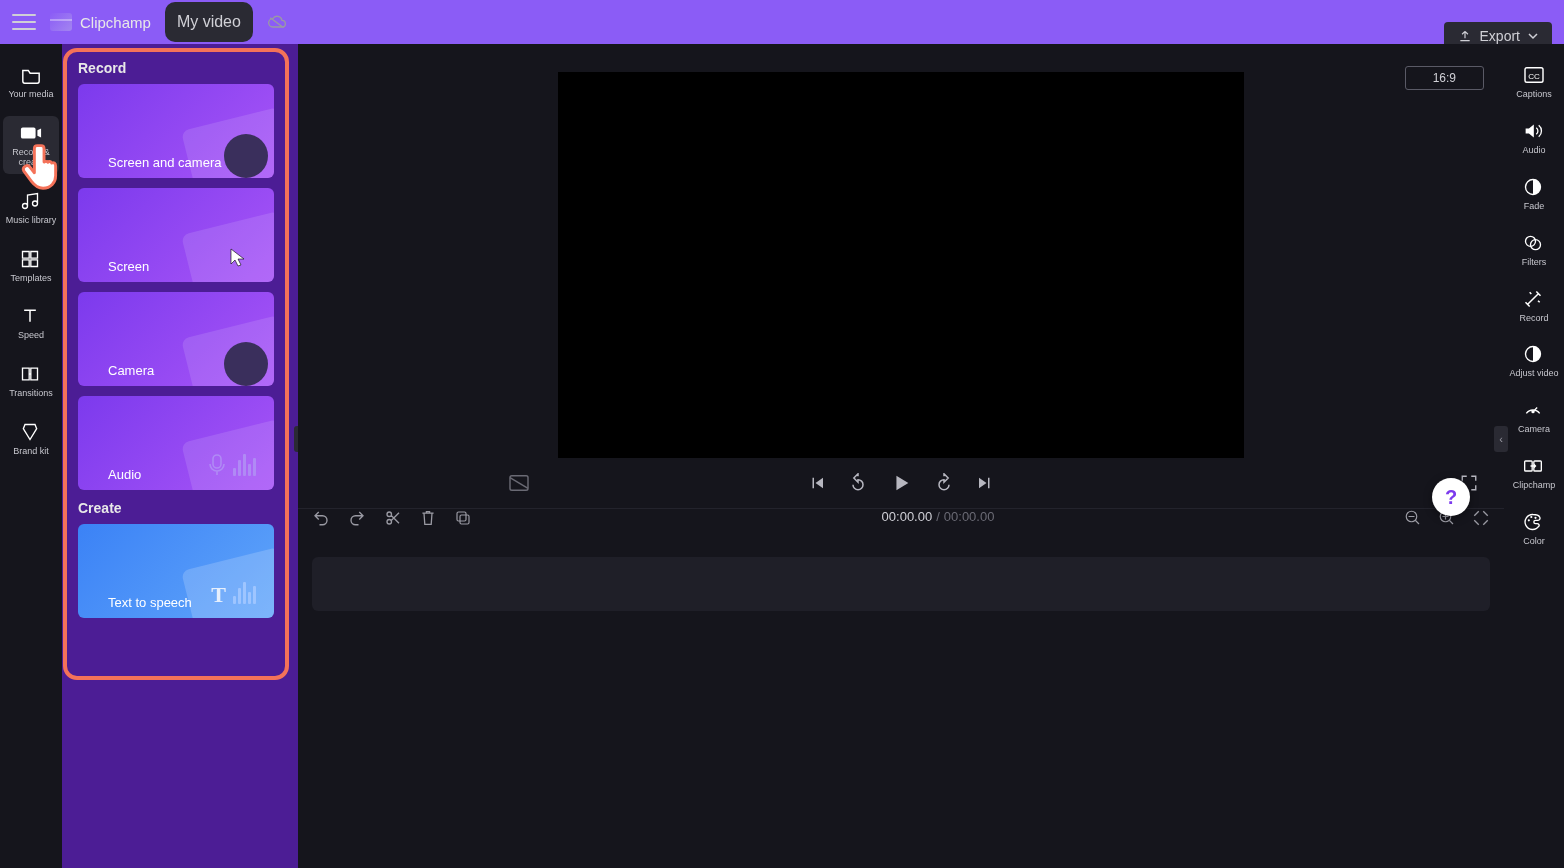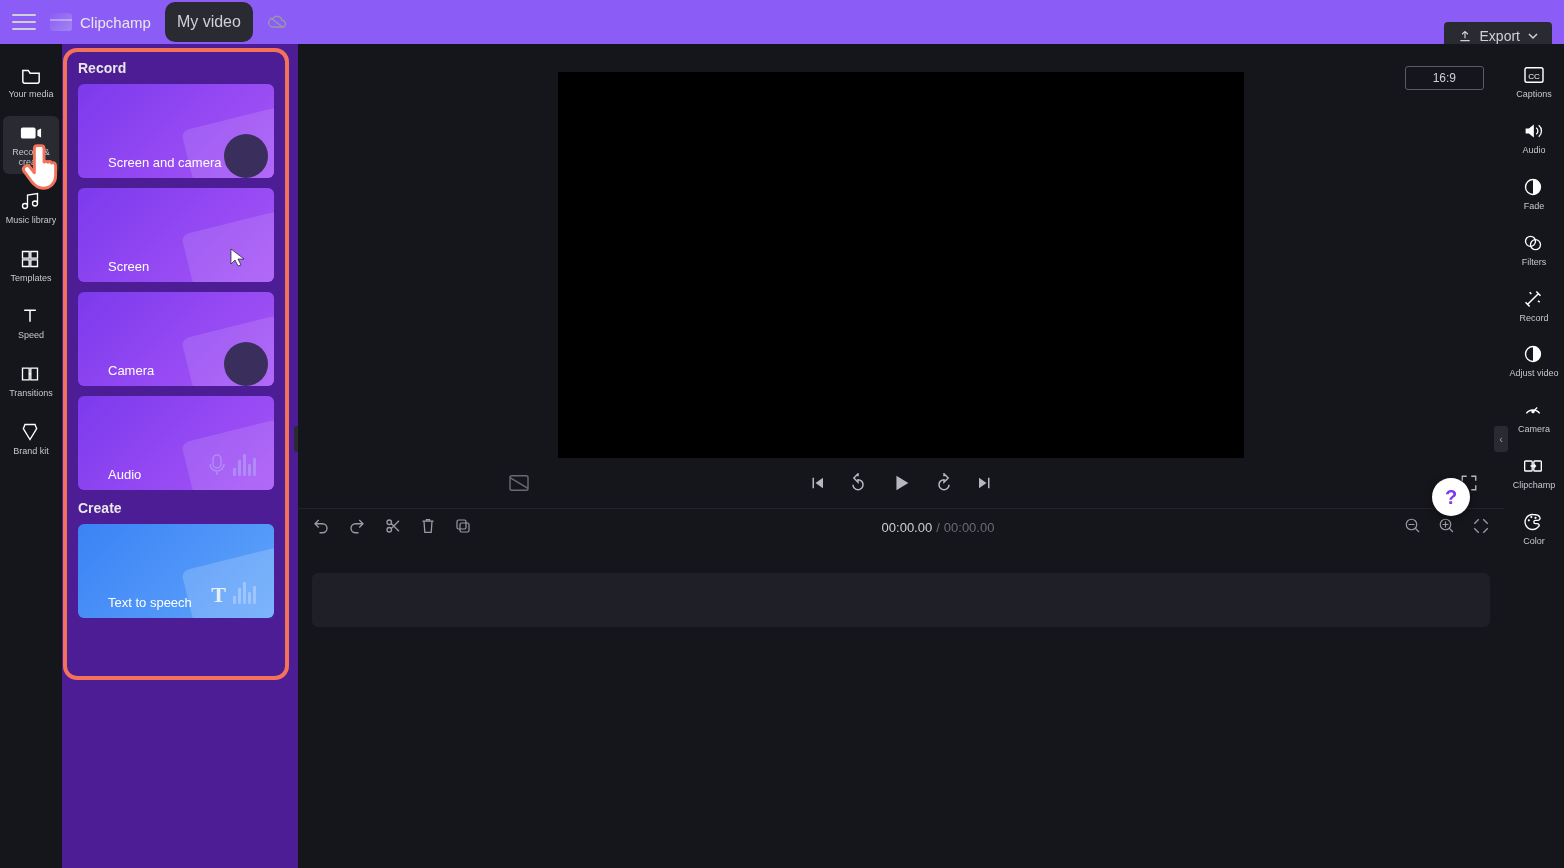--- a/index.html
+++ b/index.html
@@ -50,21 +50,21 @@
 .center { flex: 1; display: flex; flex-direction: column; background: #15151c; position: relative; }
 .preview-wrap { flex: 0 0 auto; padding: 28px 14px 0 14px; position: relative; }
 .aspect-badge { position: absolute; right: 20px; top: 22px; border: 1px solid #5a5a66; padding: 4px 27px; border-radius: 3px; font-size: 12px; color: #d0d0d6; }
 .preview { width: 686px; height: 386px; background: #000; margin: 0 auto; }
 .player-controls { display: flex; align-items: center; justify-content: center; gap: 22px; padding: 14px 0; position: relative; }
 .player-controls .pc-btn { color: #b7b7c0; cursor: pointer; }
 .pc-left { position: absolute; left: 210px; color:#6a6a74; }
 .pc-right { position: absolute; right: 26px; color:#b7b7c0; cursor:pointer;}
 
 
-.timeline-bar { display: flex; align-items: flex-end; padding: 8px 14px; gap: 18px; border-top: 1px solid #23232c; }
+.timeline-bar { display: flex; align-items: flex-start; padding: 0 14px; gap: 18px; border-top: 1px solid #23232c; }
 .tl-left { display: flex; gap: 18px; }
 .tl-btn { color: #9a9aa3; cursor: pointer; }
 .tl-center { flex: 1; display: flex; justify-content: center; font-size: 13px; color: #cfcfd6; gap: 4px; }
 .tl-center .dur { color: #6a6a74; }
 .tl-right { display: flex; gap: 16px; }
 
 
 .timeline { flex: 1; padding: 30px 14px 0 14px; }
 .track { height: 54px; background: #1f1f28; border-radius: 6px; }
 

